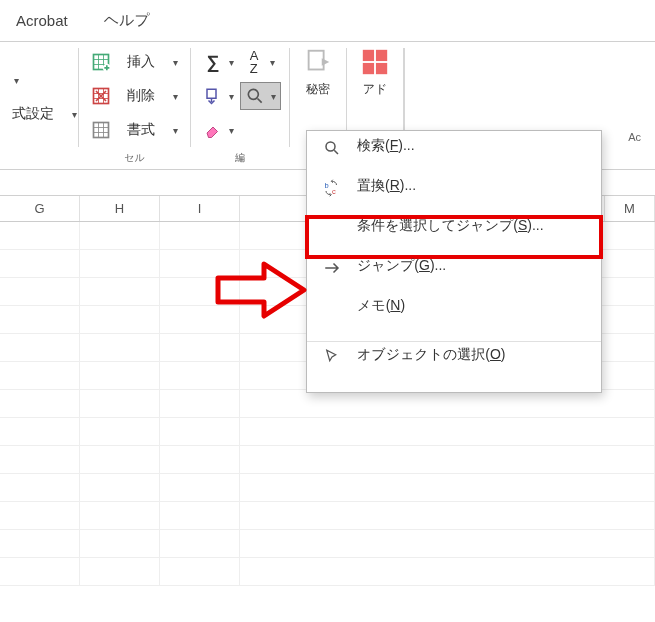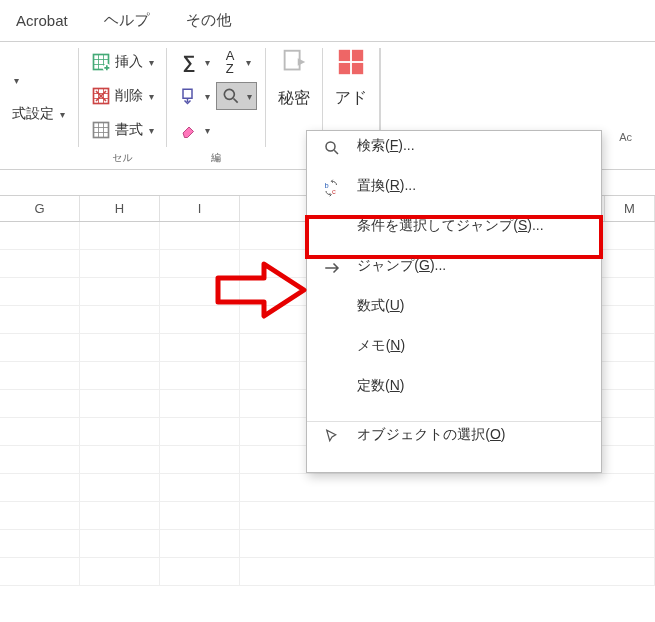--- a/index.html
+++ b/index.html
@@ -40,28 +40,28 @@
   .group {
     display: flex;
     flex-direction: column;
     align-items: center;
     padding: 6px 8px 0 8px;
     position: relative;
   }
   .group-body { flex: 1; display: flex; flex-direction: column; justify-content: flex-start; gap: 6px; }
   .group-label { font-size: 10px; color: #666; margin-top: auto; padding-bottom: 4px; }
   .vsep { width: 1px; background: #d6d6d6; margin: 6px 0 22px 0; }
-  .btnrow { display: flex; align-items: center; gap: 4px; height: 28px; padding: 0 4px; }
+  .btnrow { display: flex; align-items: center; gap: 16px; height: 28px; padding: 0 4px; }
   .icon { display: inline-flex; align-items: center; justify-content: center; width: 20px; height: 20px; }
   .label { font-size: 14px; white-space: nowrap; }
   .chev { font-size: 10px; color: #555; margin-left: 2px; }
   .big {
     display: flex; flex-direction: column; align-items: center; justify-content: flex-start;
-    width: 56px; padding: 4px 2px; gap: 10px;
-    text-align: center; font-size: 16px; line-height: 1.2;
+    width: 56px; padding: 4px 2px; gap: 4px;
+    text-align: center; font-size: 12px; line-height: 1.2;
   }
   .big .icon { width: 32px; height: 32px; }
   .leftfrag {
     display: flex; flex-direction: column; gap: 6px; padding-top: 24px; align-items: flex-start;
     width: 70px;
   }
 
   
   .edit-col { display: flex; flex-direction: column; gap: 6px; }
   .small-split { display: flex; align-items: center; height: 28px; padding: 0 4px; gap: 4px; }
@@ -105,29 +105,28 @@
 
   
   .arrow {
     position: absolute;
     left: 214px;
     top: 260px;
     z-index: 20;
     pointer-events: none;
   }
 
-  .addins-label { position: absolute; right: 23px; bottom: 26px; font-size: 11px; color: #666; }
+  .addins-label { position: absolute; right: 14px; bottom: 26px; font-size: 11px; color: #666; }
 </style>
 </head>
 <body>
 
 <div class="tabs">
   <div class="tab">Acrobat</div>
   <div class="tab">ヘルプ</div>
-  <div class="tab">その他</div>
 </div>
 
 <div class="ribbon">
 
   <div class="leftfrag">
     <div class="btnrow">
       <span class="chev">▾</span>
     </div>
     <div class="btnrow">
       <span class="label">式設定</span>
@@ -375,27 +374,21 @@
   </div>
   <div class="menu-item">
     <span class="ic">
       <svg viewBox="0 0 24 24" width="18" height="18">
           <path d="M3 12h16M14 6l6 6-6 6" fill="none" stroke="#555" stroke-width="2"></path>
         </svg>
     </span>
     <span>ジャンプ(<span class="underline-key">G</span>)...</span>
   </div>
   <div class="menu-item indent">
-    <span>数式(<span class="underline-key">U</span>)</span>
-  </div>
-  <div class="menu-item indent">
     <span>メモ(<span class="underline-key">N</span>)</span>
-  </div>
-  <div class="menu-item indent">
-    <span>定数(<span class="underline-key">N</span>)</span>
   </div>
   <div class="msep"></div>
   <div class="menu-item">
     <span class="ic">
       <svg viewBox="0 0 24 24" width="18" height="18">
           <path d="M5 3l4 14 3-5 5-3z" fill="none" stroke="#555" stroke-width="1.6"></path>
         </svg>
     </span>
     <span>オブジェクトの選択(<span class="underline-key">O</span>)</span>
   </div>

